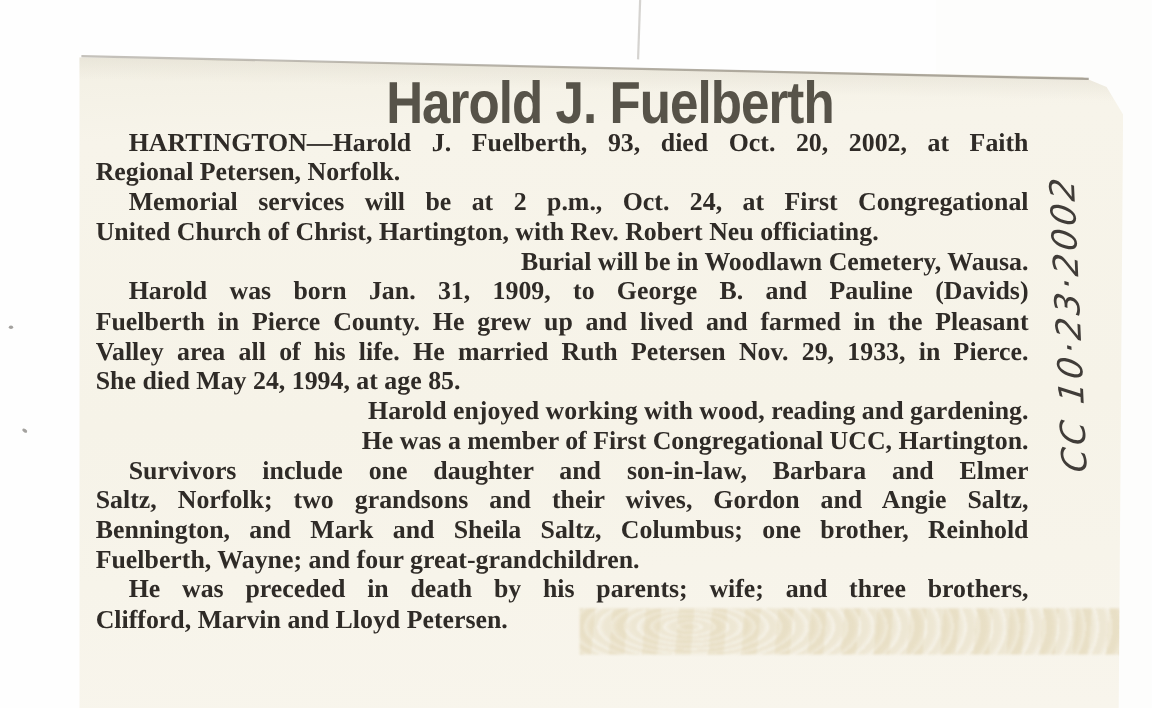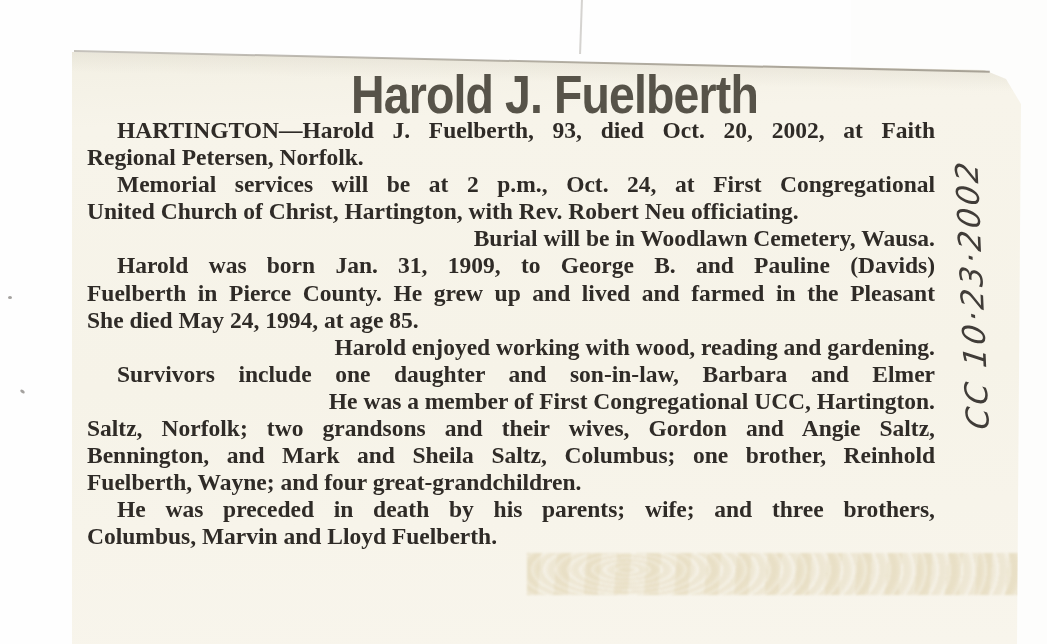--- a/index.html
+++ b/index.html
@@ -105,28 +105,29 @@
 
     <div class="article">
 
     <div class="line indent just">HARTINGTON—Harold J. Fuelberth, 93, died Oct. 20, 2002, at Faith</div>
         <div class="line">Regional Petersen, Norfolk.</div>
         <div class="line indent just">Memorial services will be at 2 p.m., Oct. 24, at First Congregational</div>
         <div class="line">United Church of Christ, Hartington, with Rev. Robert Neu officiating.</div>
         <div class="line indent">Burial will be in Woodlawn Cemetery, Wausa.</div>
         <div class="line indent just">Harold was born Jan. 31, 1909, to George B. and Pauline (Davids)</div>
         <div class="line just">Fuelberth in Pierce County. He grew up and lived and farmed in the Pleasant</div>
+        <div class="line just">Valley area all of his life. He married Ruth Petersen Nov. 29, 1933, in Pierce.</div>
         <div class="line">She died May 24, 1994, at age 85.</div>
         <div class="line indent">Harold enjoyed working with wood, reading and gardening.</div>
+        <div class="line indent">He was a member of First Congregational UCC, Hartington.</div>
         <div class="line indent just">Survivors include one daughter and son-in-law, Barbara and Elmer</div>
-        <div class="line indent">He was a member of First Congregational UCC, Hartington.</div>
         <div class="line just">Saltz, Norfolk; two grandsons and their wives, Gordon and Angie Saltz,</div>
         <div class="line just">Bennington, and Mark and Sheila Saltz, Columbus; one brother, Reinhold</div>
         <div class="line">Fuelberth, Wayne; and four great-grandchildren.</div>
         <div class="line indent just">He was preceded in death by his parents; wife; and three brothers,</div>
-        <div class="line">Columbus, Marvin and Lloyd Fuelberth.</div>
+        <div class="line">Clifford, Marvin and Lloyd Petersen.</div>
       </div>
   </div>
 
   <div class="top-edge"></div>
 
   <div class="handwriting">CC 10·23·2002</div>
 </div>
 
 </body></html>

